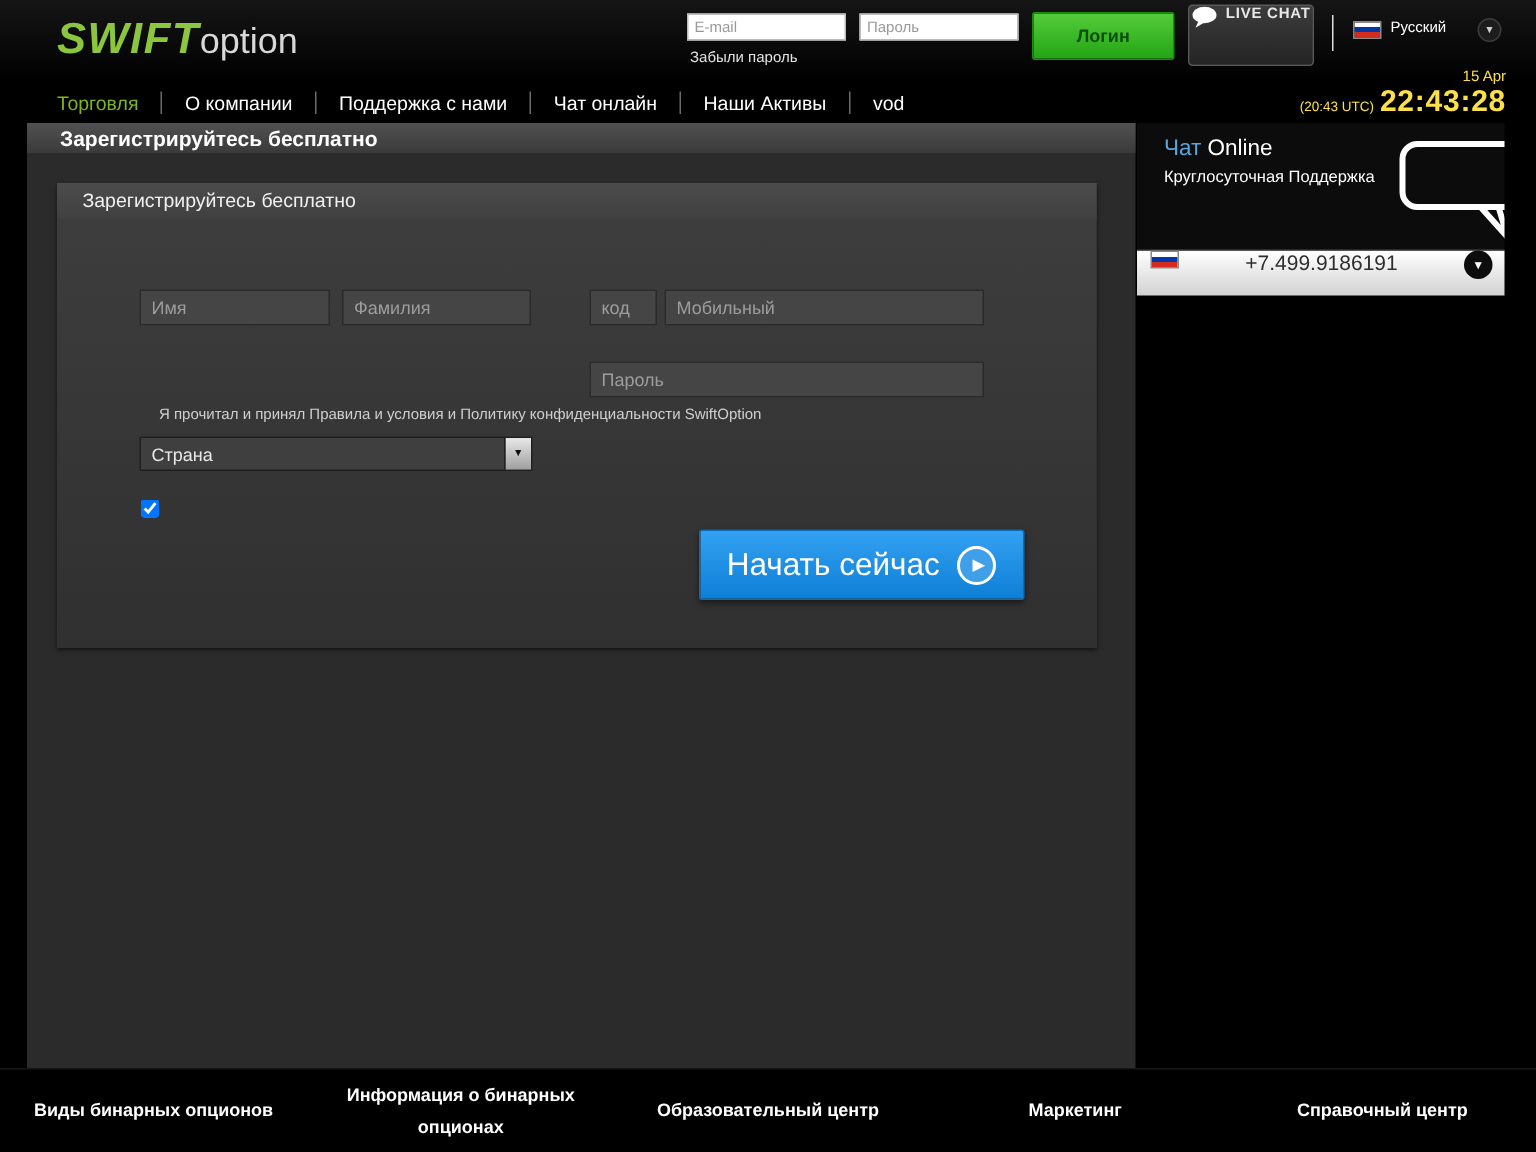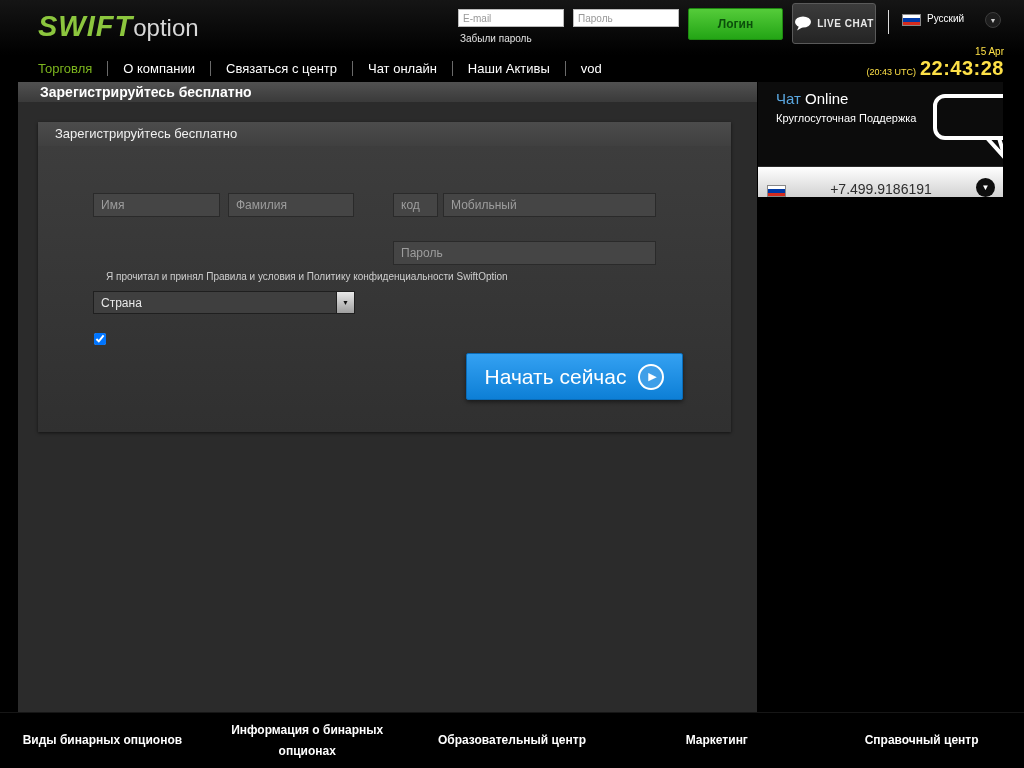--- a/index.html
+++ b/index.html
@@ -15,21 +15,21 @@
   .input-small { position:absolute; top:9px; width:106px; height:18px; background:#fff;
                  border:1px solid #bbb; font-size:10px; padding:0 4px; color:#333; }
   .input-small::placeholder { color:#999; }
   .in-email { left:458px; } .in-pass { left:573px; }
   .btn-login { position:absolute; left:688px; top:8px; width:95px; height:32px;
                background:linear-gradient(#55cc3a,#23a515); border:1px solid #1d8a10;
                border-radius:2px; color:#0b4f0b; font-size:12px; font-weight:bold; cursor:pointer; }
   .forgot { position:absolute; left:460px; top:33px; font-size:10px; color:#e2e2e2; cursor:pointer; }
   .livechat { position:absolute; left:792px; top:3px; width:84px; height:41px;
               background:linear-gradient(#3c3c3c,#242424); border:1px solid #5a5a5a; border-radius:3px;
-              display:flex; align-items:center; justify-content:center; gap:5px; cursor:pointer; }
+              display:flex; align-items:flex-start; justify-content:center; gap:5px; cursor:pointer; }
   .livechat .txt { color:#e8e8e8; font-size:10px; font-weight:bold; letter-spacing:.5px; }
   .top-sep { position:absolute; left:888px; top:10px; height:24px; border-left:1px solid #ddd; }
   .flag-ru { width:19px; height:12px; border:1px solid #888;
              background:linear-gradient(#fff 0 33%, #0039a6 33% 66%, #d52b1e 66% 100%); }
   .flag-top { position:absolute; left:902px; top:14px; }
   .lang { position:absolute; left:927px; top:13px; color:#fff; font-size:10px; cursor:pointer; }
   .caret-circle { position:absolute; left:985px; top:12px; width:16px; height:16px; border-radius:50%;
                   background:#1d1d1d; border:1px solid #3c3c3c; color:#cfcfcf; font-size:7px;
                   display:flex; align-items:center; justify-content:center; cursor:pointer; }
 
@@ -85,21 +85,21 @@
 
   
   .chat-panel { position:absolute; left:758px; top:82px; width:245px; height:84px;
                 background:#0c0c0c; overflow:hidden; cursor:pointer; }
   .chat-title { position:absolute; left:18px; top:8px; font-size:15px; white-space:nowrap; }
   .chat-title .c1 { color:#5aa7e0; } .chat-title .c2 { color:#fff; }
   .chat-sub { position:absolute; left:18px; top:30px; font-size:11px; color:#fff; }
   .chat-bubble { position:absolute; right:-14px; top:8px; }
   .phone-row { position:absolute; left:758px; top:166px; width:245px; height:31px;
                background:linear-gradient(#ffffff,#d2d2d2); border-top:1px solid #2a2a2a;
-               display:flex; align-items:flex-end; }
+               display:flex; align-items:flex-start; }
   .phone-row .flag-ru { margin-left:9px; }
   .phone-num { flex:1; text-align:center; color:#2e2e2e; font-size:14px; }
   .phone-dd { width:19px; height:19px; border-radius:50%; background:#0d0d0d; color:#fff;
               font-size:8px; display:flex; align-items:center; justify-content:center;
               margin-right:8px; cursor:pointer; }
 
   
   .footer { position:absolute; left:0; top:712px; width:1024px; height:56px; background:#000;
             display:grid; grid-template-columns:repeat(5,1fr); align-items:center;
             border-top:1px solid #161616; }
@@ -130,21 +130,21 @@
 
   <div class="top-sep"></div>
   <div class="flag-ru flag-top"></div>
   <div class="lang">Русский</div>
   <div class="caret-circle">▼</div>
 </div>
 
 <div class="nav">
   <div class="nav-item active">Торговля</div>
   <div class="nav-item">О компании</div>
-  <div class="nav-item">Связаться с центр</div>
+  <div class="nav-item">Поддержка с нами</div>
   <div class="nav-item">Чат онлайн</div>
   <div class="nav-item">Наши Активы</div>
   <div class="nav-item">vod</div>
 </div>
 
 <div class="clock">
   <span class="date">15 Apr</span>
   <span class="clock-row">
     <span class="utc">(20:43 UTC)</span>
     <span class="time">22:43:28</span>

